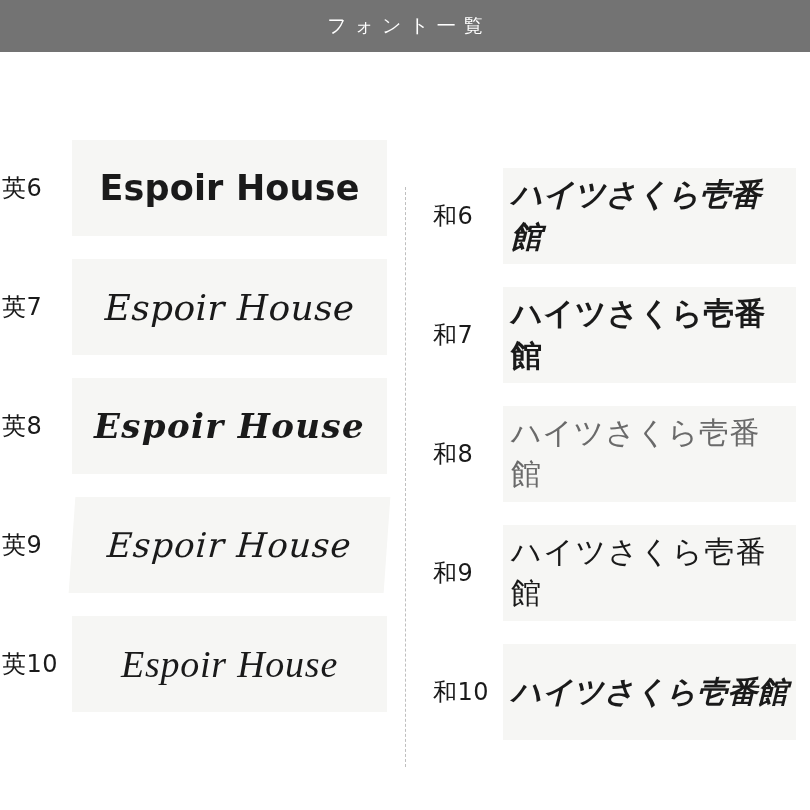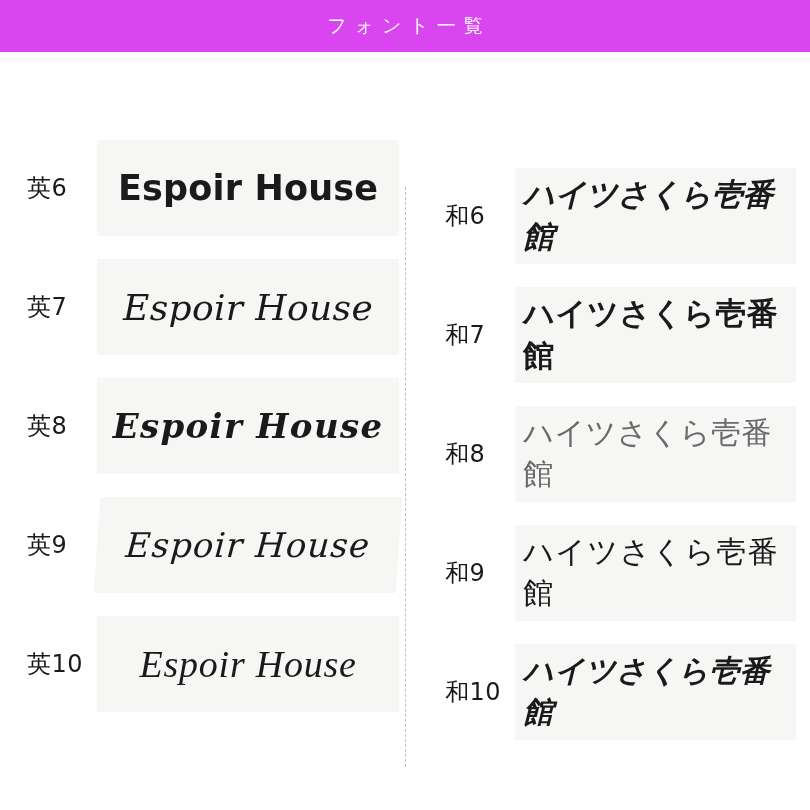--- a/index.html
+++ b/index.html
@@ -17,21 +17,21 @@
   .page {
     position: relative;
     width: 810px;
     height: 810px;
     box-sizing: border-box;
   }
 
   
   .header {
     height: 52px;
-    background: #d946ef;
+    background: #737373;
     display: flex;
     align-items: center;
     justify-content: center;
   }
   .header-title {
     color: #ffffff;
     font-size: 19px;
     letter-spacing: 0.42em;
     text-indent: 0.42em;
     font-family: "DejaVu Sans", "Liberation Sans", sans-serif;
@@ -48,21 +48,20 @@
 
   .column {
     width: 405px;
     box-sizing: border-box;
     display: flex;
     flex-direction: column;
   }
   .column.left {
     padding-left: 0;
     padding-right: 18px;
-    margin-left: 25px;
   }
   .column.right {
     padding-left: 26px;
     padding-right: 14px;
     margin-top: 28px;
   }
 
   
   .divider {
     position: absolute;

